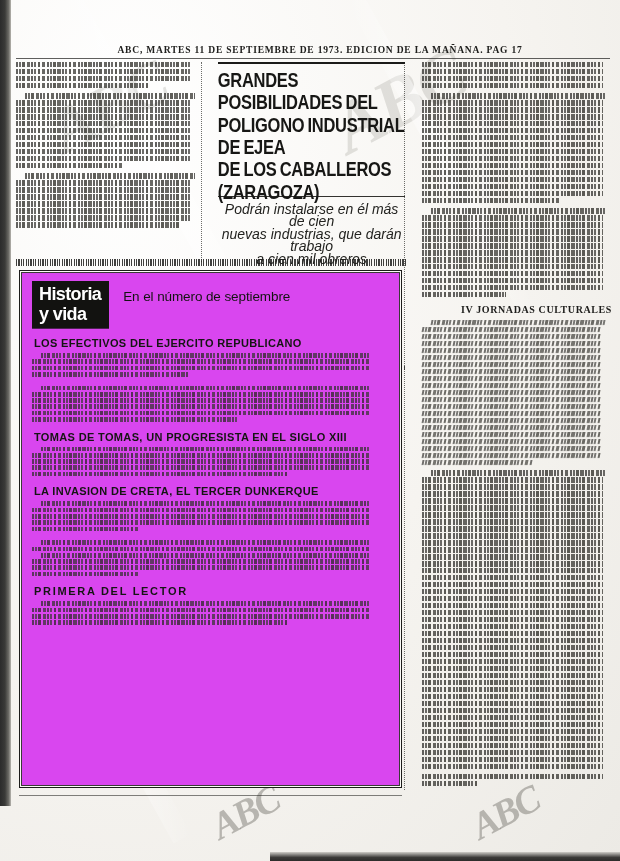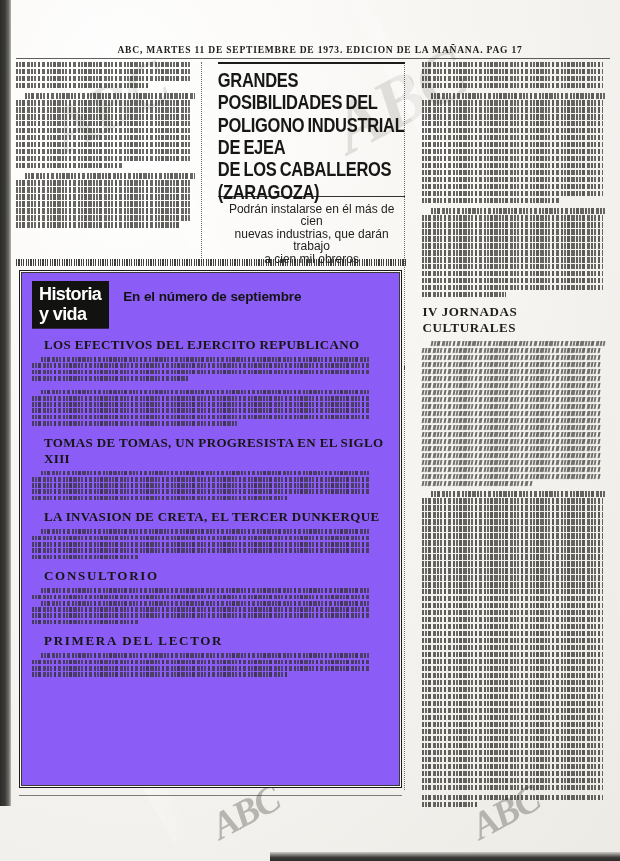--- a/index.html
+++ b/index.html
@@ -160,45 +160,46 @@
     transform-origin: top left;
   }
   .headline span { display: block; }
   .sub-rule {
     height: 1px;
     background: #33322f;
     margin: 13px 0 6px 0;
   }
   .subhead {
     font-family: "Liberation Sans", sans-serif;
-    font-size: 12px;
+    font-size: 14px;
     line-height: 12.4px;
     color: #232320;
     text-align: center;
     margin: 0 0 6px 0;
+    font-style: italic;
   }
   .subhead span { display: block; }
   .lead-wrap { margin-top: 7px; }
 
   
   .dot-rule {
     height: 4px;
     margin: 4px 0 0 0;
     background: repeating-linear-gradient(90deg,
       #2a2a27 0px, #2a2a27 1.5px, transparent 1.5px, transparent 3.2px);
     opacity: .85;
   }
 
   
   .col-subhead {
     font-family: "Liberation Serif", serif;
     font-weight: 700;
-    font-size: 13px;
+    font-size: 10px;
     letter-spacing: .6px;
-    text-align: left;
+    text-align: right;
     color: #1d1d1b;
     margin: 7px 0 5px 0;
   }
 
   
   .ornament {
     position: absolute;
     left: 16px; top: 259px;
     width: 391px; height: 7px;
     background:
@@ -206,21 +207,21 @@
         #1f1f1d 0px, #1f1f1d 1.1px,
         transparent 1.1px, transparent 2.4px);
     opacity: .85;
   }
 
   
   .ad {
     position: absolute;
     left: 19px; top: 270px;
     width: 383px; height: 518px;
-    background: #8b5cf6;
+    background: #d946ef;
     border: 1px solid #1c1c1a;
     box-shadow: inset 0 0 0 1px #fbfaf7, inset 0 0 0 2px #3a3a37;
     padding: 10px 12px 8px 12px;
     box-sizing: border-box;
     overflow: hidden;
   }
   .ad-head {
     display: flex;
     align-items: flex-start;
     gap: 14px;
@@ -234,36 +235,36 @@
     font-size: 18px;
     line-height: 19px;
     letter-spacing: -0.6px;
     padding: 3px 8px 4px 7px;
     transform: scaleY(1.06);
     transform-origin: top left;
   }
   .ad-logo span { display: block; }
   .ad-issue {
     font-family: "Liberation Sans", sans-serif;
-    font-weight: 700;
+    font-weight: 400;
     font-size: 13.5px;
     line-height: 17px;
     color: #131311;
     padding-top: 7px;
     letter-spacing: -0.1px;
   }
 
   .ad-sec { margin-bottom: 9px; }
   .ad-sec-title {
-    font-family: Liberation Serif, serif;
+    font-family: Liberation Sans, sans-serif;
     font-weight: 700;
-    font-size: 13px;
+    font-size: 11px;
     letter-spacing: .35px;
     color: #151513;
-    margin: 0 0 4px 12px;
+    margin: 0 0 4px 2px;
   }
   .ad-sec-title.wide { letter-spacing: 1.7px; }
 
   .ad-sec .body-text .ln {
     height: 4.7px;
     margin-bottom: 1.6px;
     opacity: .72;
   }
 
   
@@ -539,21 +540,20 @@
         <span class="ln ind"></span>
           <span class="ln w95"></span>
           <span class="ln w95"></span>
         <span class="ln w95"></span>
           <span class="ln w30"></span>
       </div>
     </div>
 
 
     <div class="ad-sec">
-      <div class="ad-sec-title wide">CONSULTORIO</div>
       <div class="body-text">
         <span class="ln ind"></span>
           <span class="ln w95"></span>
         <span class="ln ind"></span>
           <span class="ln w95"></span>
           <span class="ln w95"></span>
         <span class="ln w30"></span>
       </div>
     </div>
 

